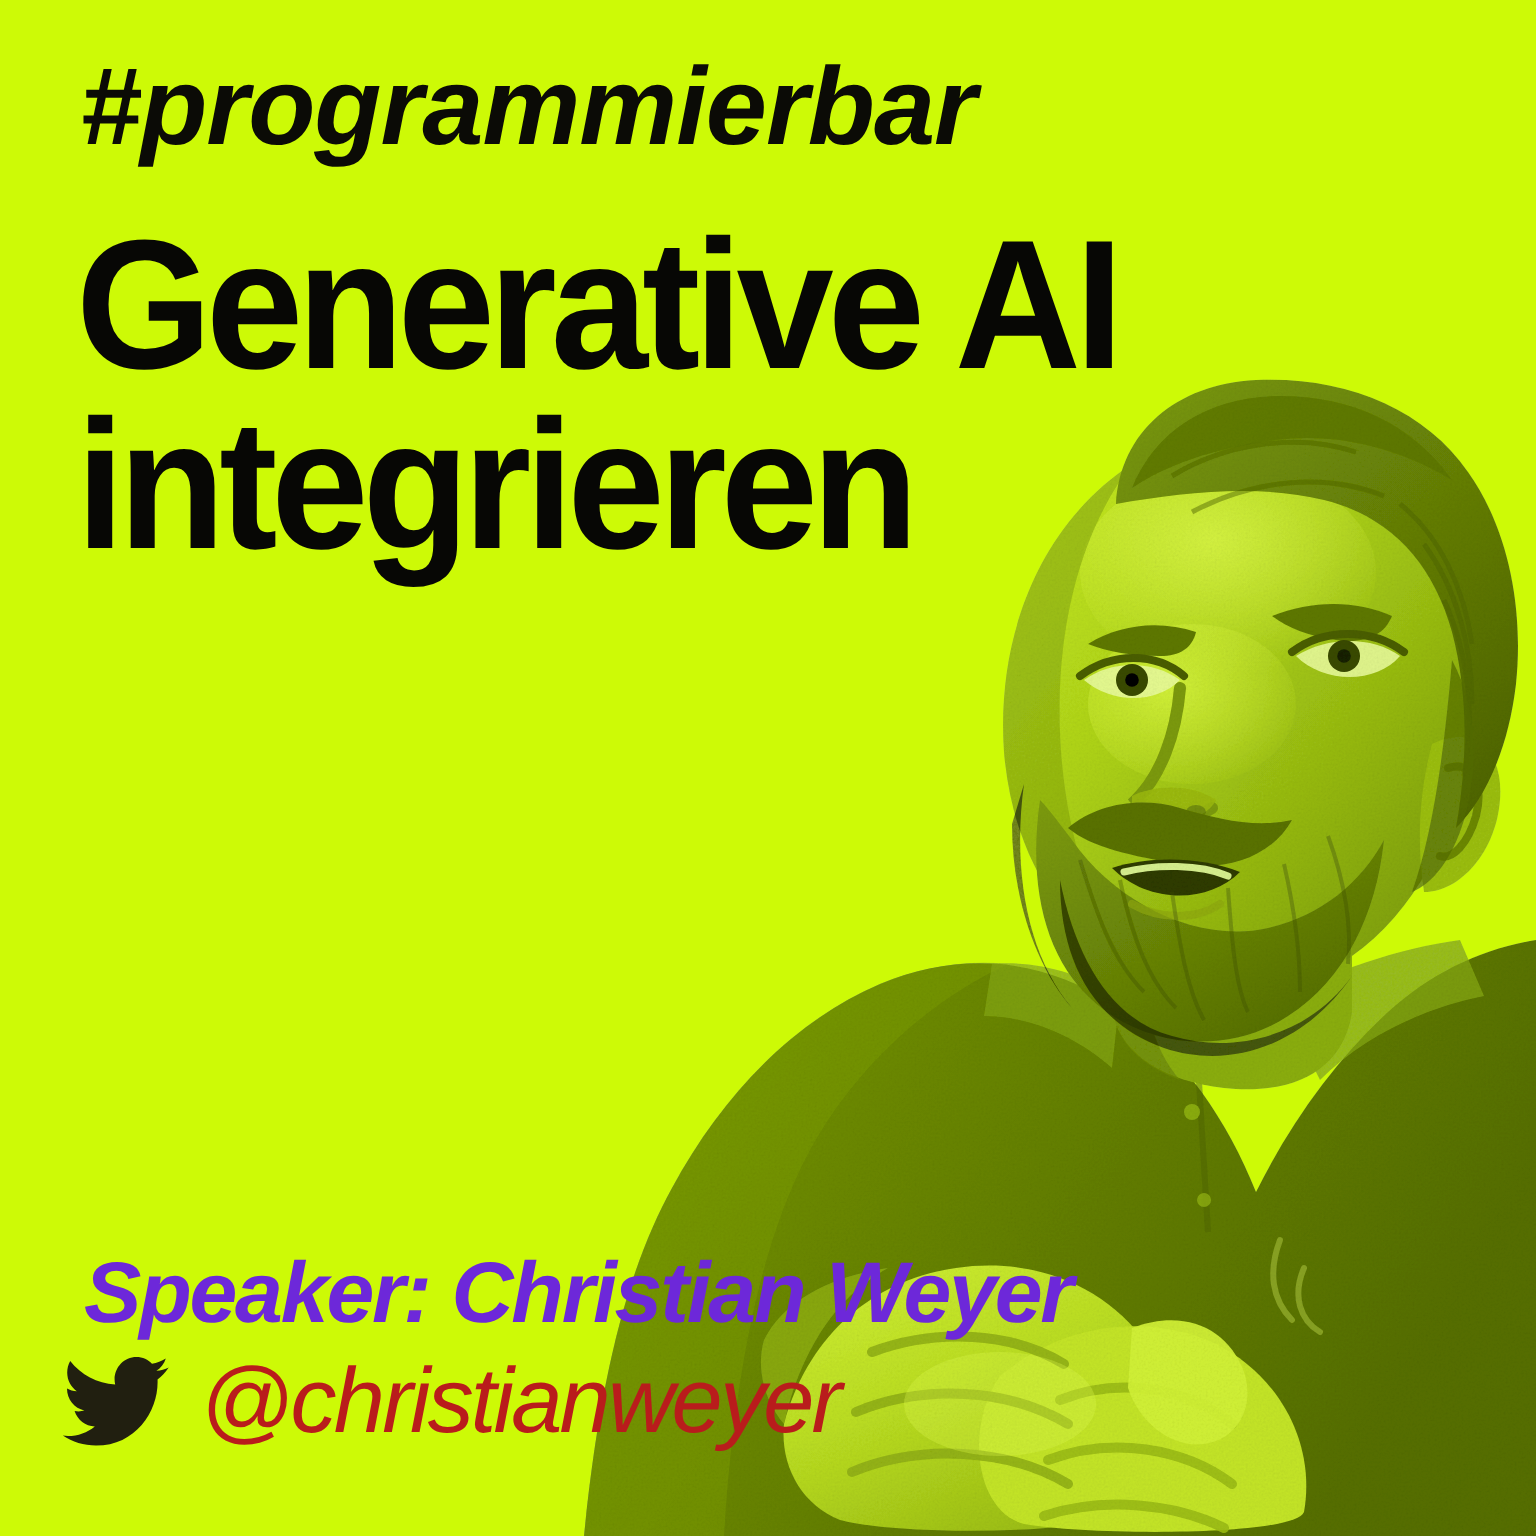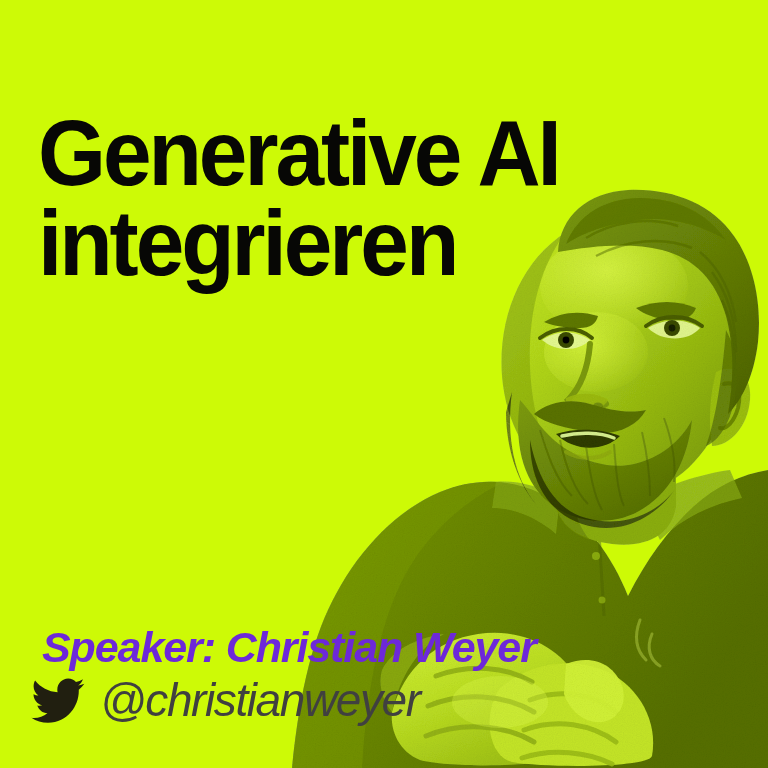--- a/index.html
+++ b/index.html
@@ -79,21 +79,21 @@
     gap: 14px;
   }
   #twitter-icon { width: 56px; height: 48px; display: block; flex: 0 0 auto; }
   #twitter-icon svg { display: block; width: 56px; height: 48px; }
   #handle-text {
     font-size: 46px;
     line-height: 1.0;
     font-weight: 400;
     font-style: italic;
     letter-spacing: -1.4px;
-    color: #404040;
+    color: #b91c1c;
     white-space: nowrap;
   }
 </style>
 </head>
 <body>
 
 <div id="card">
 
   <div id="portrait-layer">
     <svg viewBox="0 0 768 768" xmlns="http://www.w3.org/2000/svg" preserveAspectRatio="none">
@@ -333,20 +333,21 @@
 
         <ellipse cx="500" cy="702" rx="48" ry="26" fill="#DCF84A" opacity="0.35"></ellipse>
 
         <path d="M 392,712 C 382,700 378,684 382,670
                  C 392,650 416,638 444,634
                  C 418,648 400,676 392,712 Z" fill="#9EC014" opacity="0.6"></path>
       </g>
     </svg>
   </div>
 
+  <div id="hashtag" class="text-layer">#programmierbar</div>
 
   <div id="title" class="text-layer">
     <span class="line">Generative AI</span>
     <span class="line">integrieren</span>
   </div>
 
   <div id="speaker" class="text-layer">Speaker: Christian Weyer</div>
 
   <div id="handle-row" class="text-layer">
     <span id="twitter-icon">

